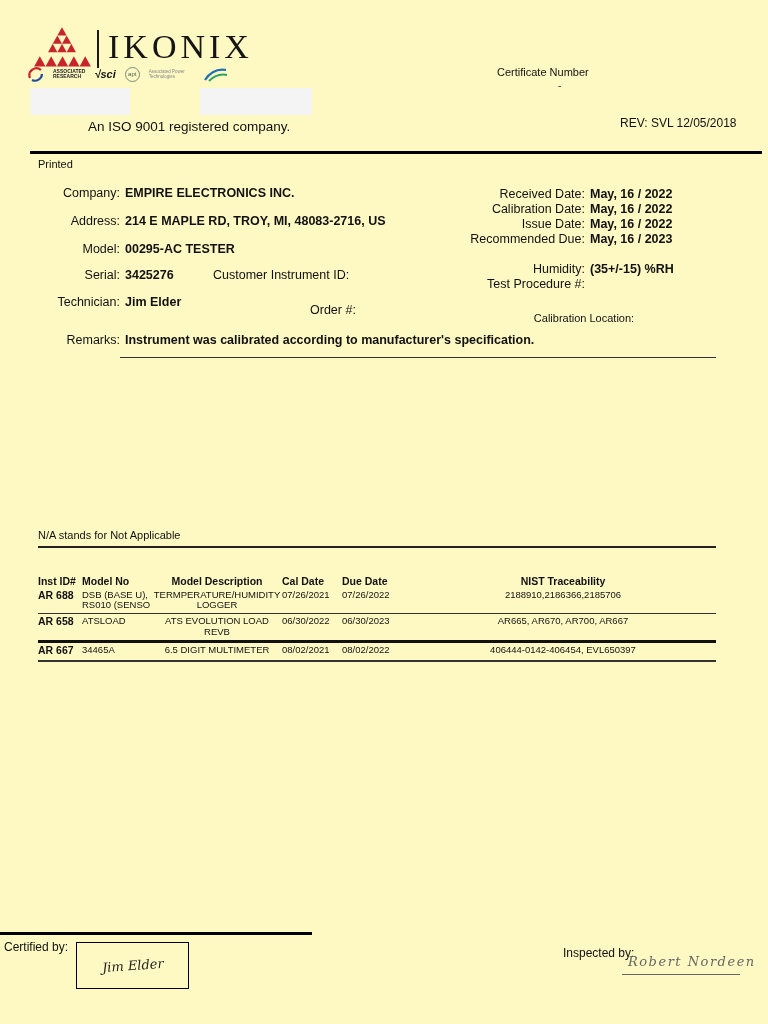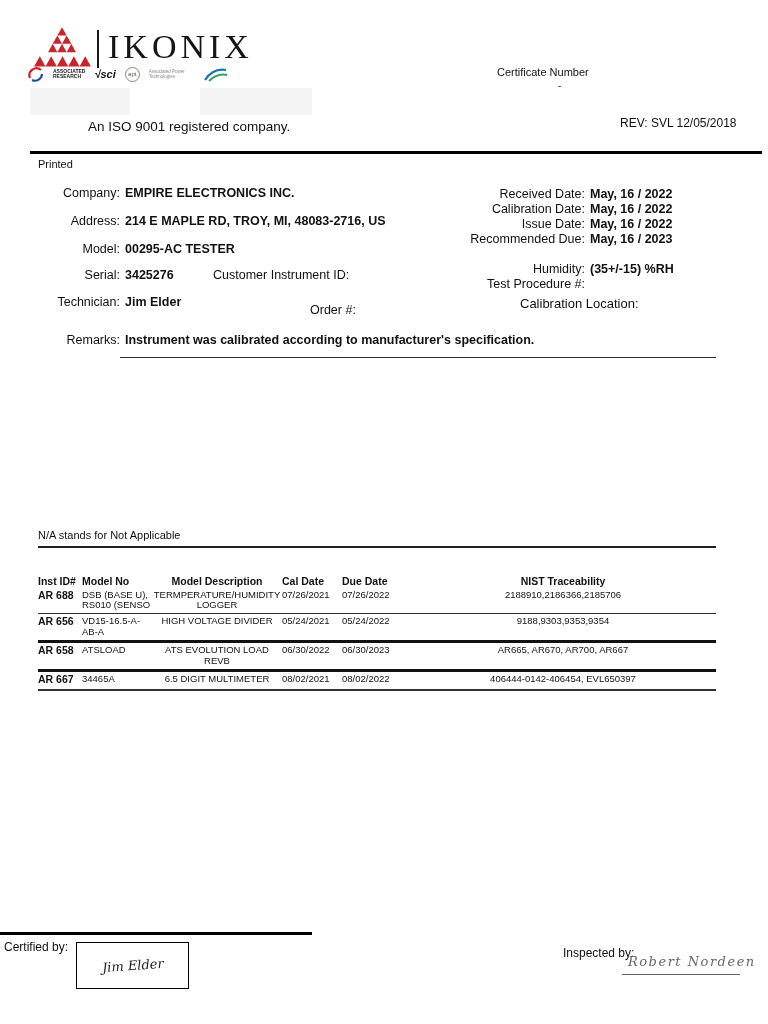--- a/index.html
+++ b/index.html
@@ -1,18 +1,18 @@
 <!DOCTYPE html>
 <html><head>
 <meta charset="utf-8">
 <style>
   * { margin:0; padding:0; box-sizing:border-box; }
   html,body { background:#e9e9e9; }
   body { font-family:"Liberation Sans", sans-serif; color:#111; }
-  .page { position:relative; width:768px; height:1024px; background:#ffffff; margin:0 auto; overflow:hidden; }
+  .page { position:relative; width:768px; height:1024px; background:#fef9c3; margin:0 auto; overflow:hidden; }
 
   
   .logo-wrap { position:absolute; left:30px; top:26px; display:flex; align-items:flex-start; }
   .logo-divider { position:absolute; left:97px; top:30px; width:2px; height:38px; background:#1a1a1a; }
   .brand { position:absolute; left:108px; top:28px; font-family:"Liberation Serif", serif; font-size:34px; letter-spacing:4px; color:#151515; }
   .sublogos { position:absolute; left:28px; top:64px; display:flex; align-items:center; gap:9px; height:20px; }
   .ar-text { font-size:5px; font-weight:bold; line-height:1.1; color:#222; }
   .sci { font-size:11px; font-weight:bold; font-style:italic; color:#111; }
   .apt-circle { width:15px; height:15px; border:1px solid #7a8c7a; border-radius:50%; display:flex; align-items:center; justify-content:center; font-size:6px; color:#4a5a4a; }
   .apt-sub { font-size:4.5px; color:#888; width:46px; line-height:1.2; }
@@ -26,21 +26,21 @@
 
   
   .row-l { position:absolute; left:30px; display:flex; font-size:12.5px; white-space:nowrap; }
   .row-l .lbl { width:90px; text-align:right; }
   .row-l .val { margin-left:5px; font-weight:bold; }
   .row-r { position:absolute; left:430px; display:flex; font-size:12.5px; white-space:nowrap; }
   .row-r .lbl { width:155px; text-align:right; }
   .row-r .val { margin-left:5px; font-weight:bold; }
   .cid-label { position:absolute; left:213px; top:268px; font-size:12.5px; }
   .order-label { position:absolute; left:310px; top:303px; font-size:12.5px; }
-  .calloc { position:absolute; left:520px; top:296px; width:128px; text-align:left; font-size:13px; }
+  .calloc { position:absolute; left:520px; top:312px; width:128px; text-align:center; font-size:11px; }
   .remarks-rule { position:absolute; left:120px; top:357px; width:596px; height:1px; background:#333; }
 
   
   .na-note { position:absolute; left:38px; top:529px; font-size:11px; }
   .na-rule { position:absolute; left:38px; top:546px; width:678px; height:1.5px; background:#222; }
 
   
   .table { position:absolute; left:38px; top:576px; width:678px; font-size:9.5px; line-height:1.1; }
   .trow { display:flex; align-items:flex-start; padding:2px 0 3px 0; }
   .thead { font-weight:bold; font-size:10.5px; padding:0; }
@@ -187,28 +187,20 @@
 
     <div class="trow sep1">
       <span class="c1">AR 688</span>
       <span class="c2">DSB (BASE U), RS010 (SENSO</span>
       <span class="c3">TERMPERATURE/HUMIDITY LOGGER</span>
       <span class="c4">07/26/2021</span>
       <span class="c5">07/26/2022</span>
       <span class="c6">2188910,2186366,2185706</span>
     </div>
 
-    <div class="trow sep2">
-      <span class="c1">AR 656</span>
-      <span class="c2">VD15-16.5-A-AB-A</span>
-      <span class="c3">HIGH VOLTAGE DIVIDER</span>
-      <span class="c4">05/24/2021</span>
-      <span class="c5">05/24/2022</span>
-      <span class="c6">9188,9303,9353,9354</span>
-    </div>
 
     <div class="trow sep2">
       <span class="c1">AR 658</span>
       <span class="c2">ATSLOAD</span>
       <span class="c3">ATS EVOLUTION LOAD REVB</span>
       <span class="c4">06/30/2022</span>
       <span class="c5">06/30/2023</span>
       <span class="c6">AR665, AR670, AR700, AR667</span>
     </div>
 

